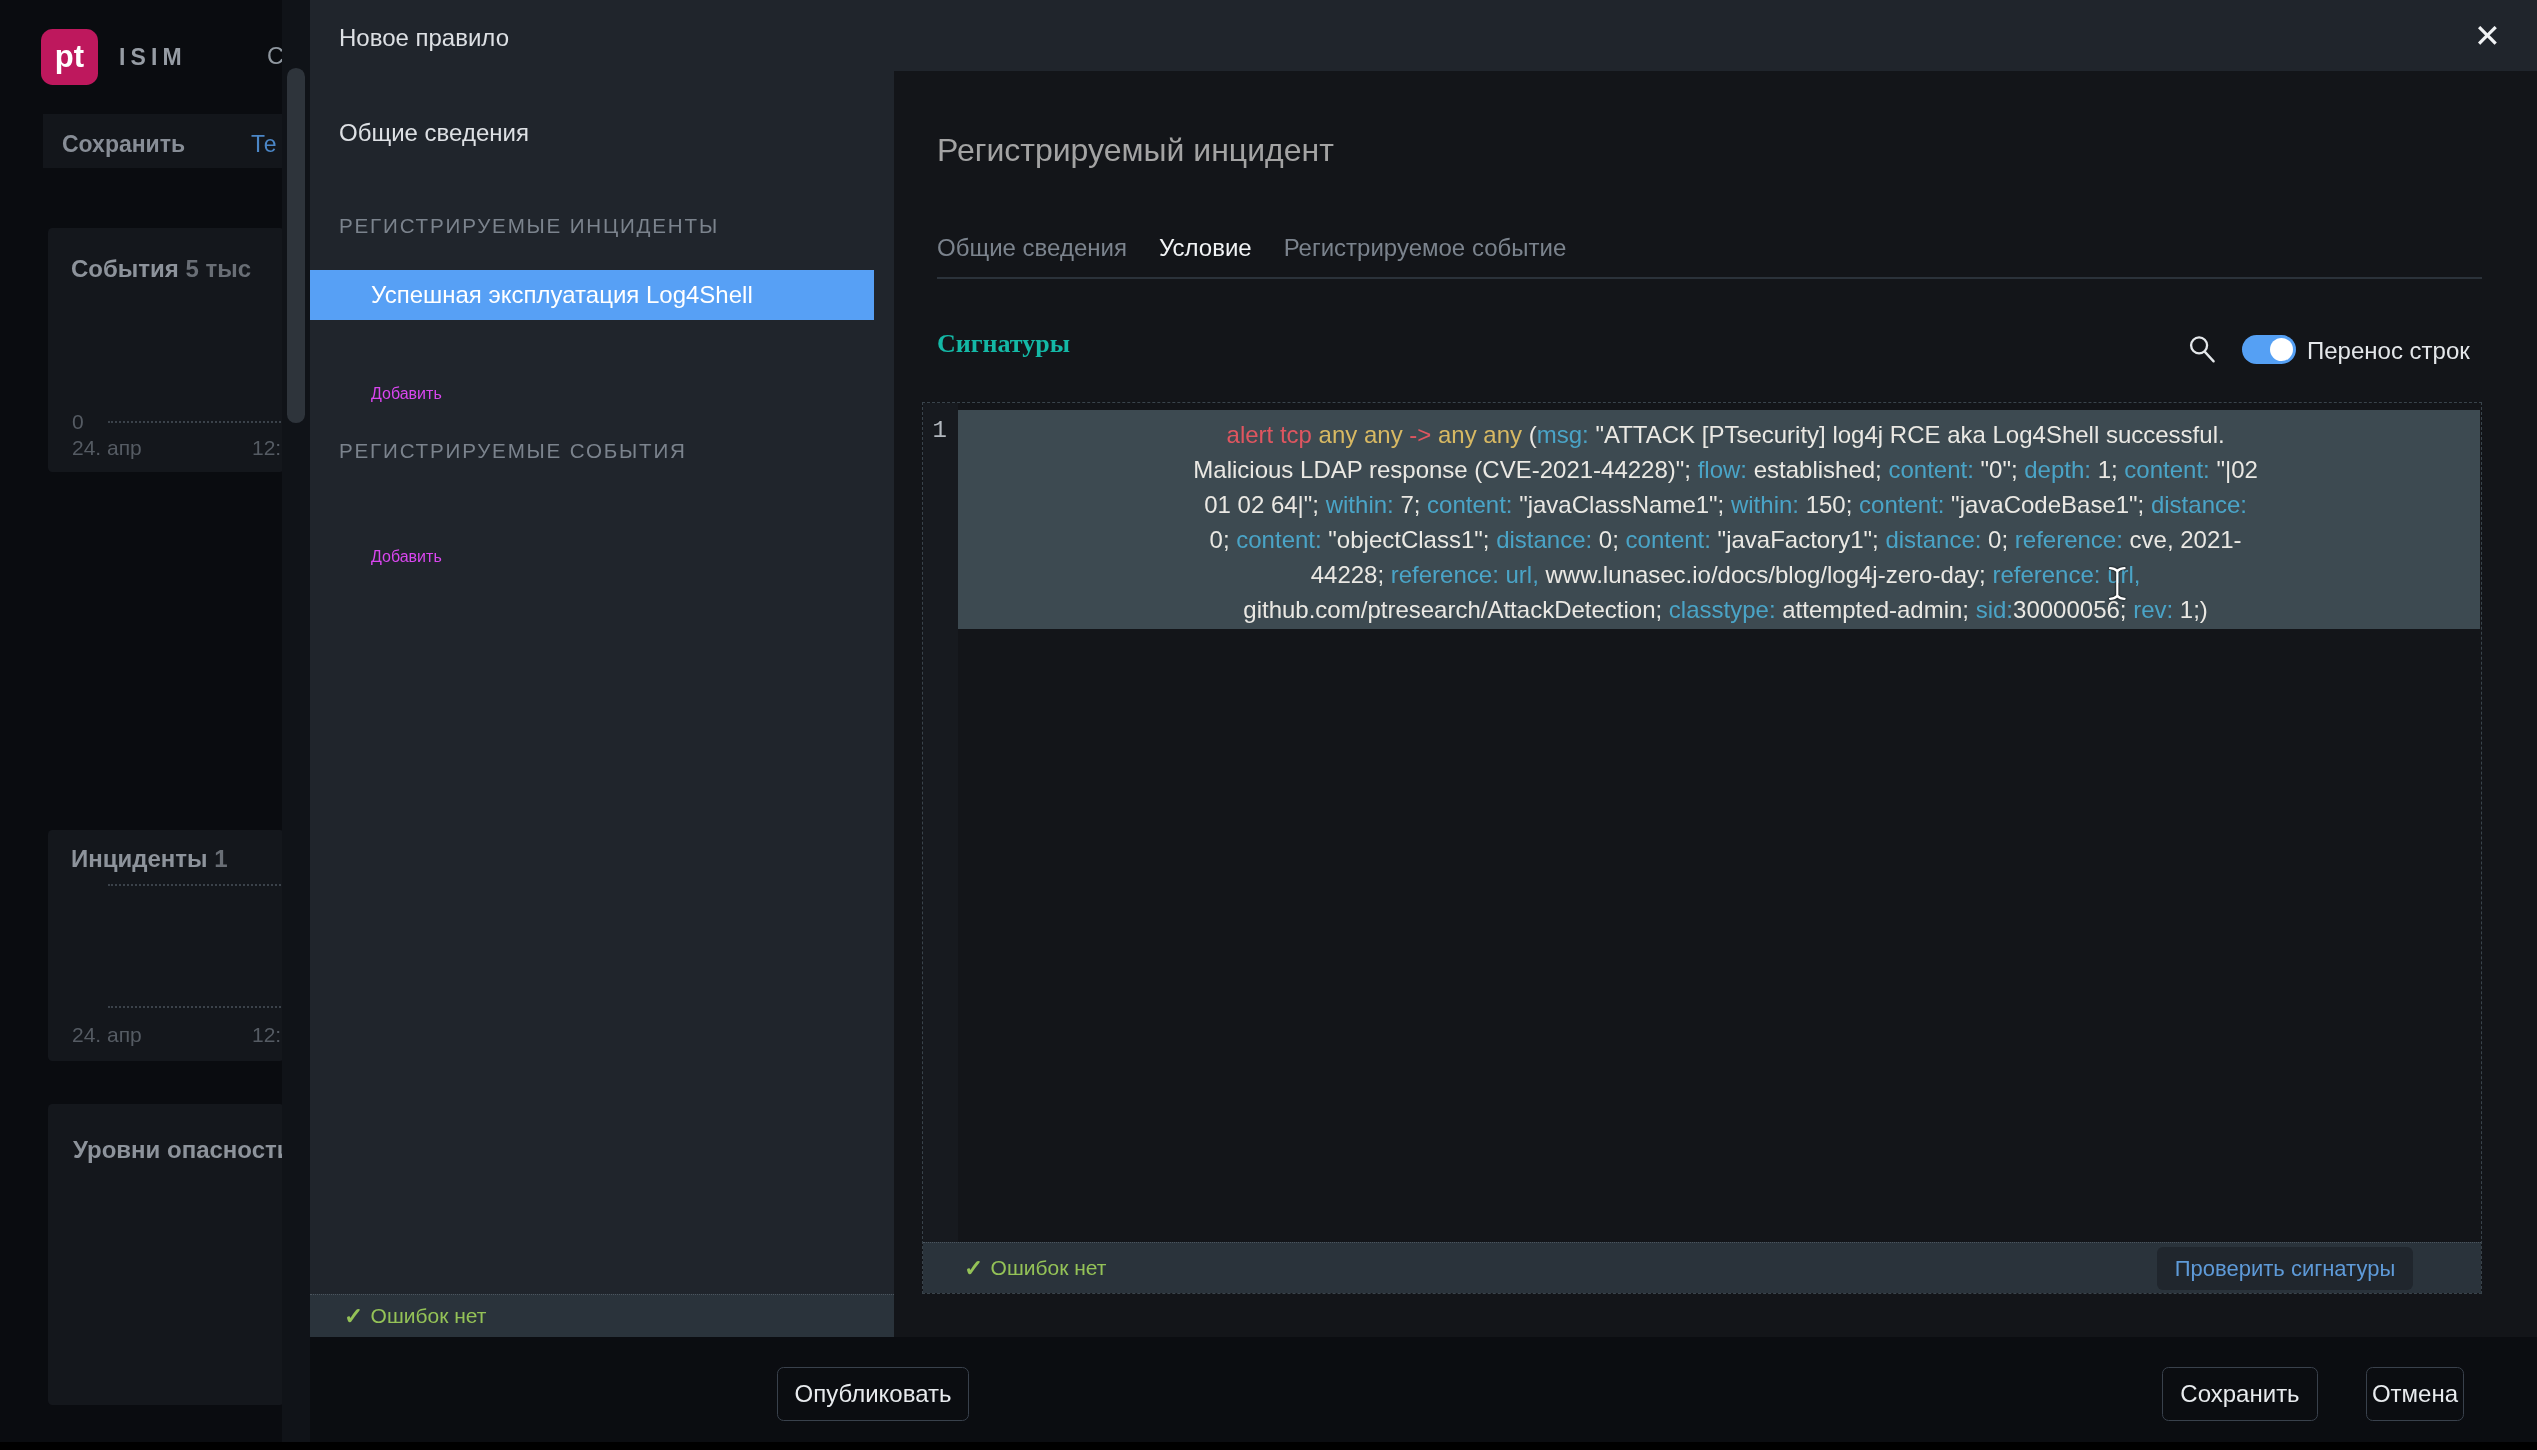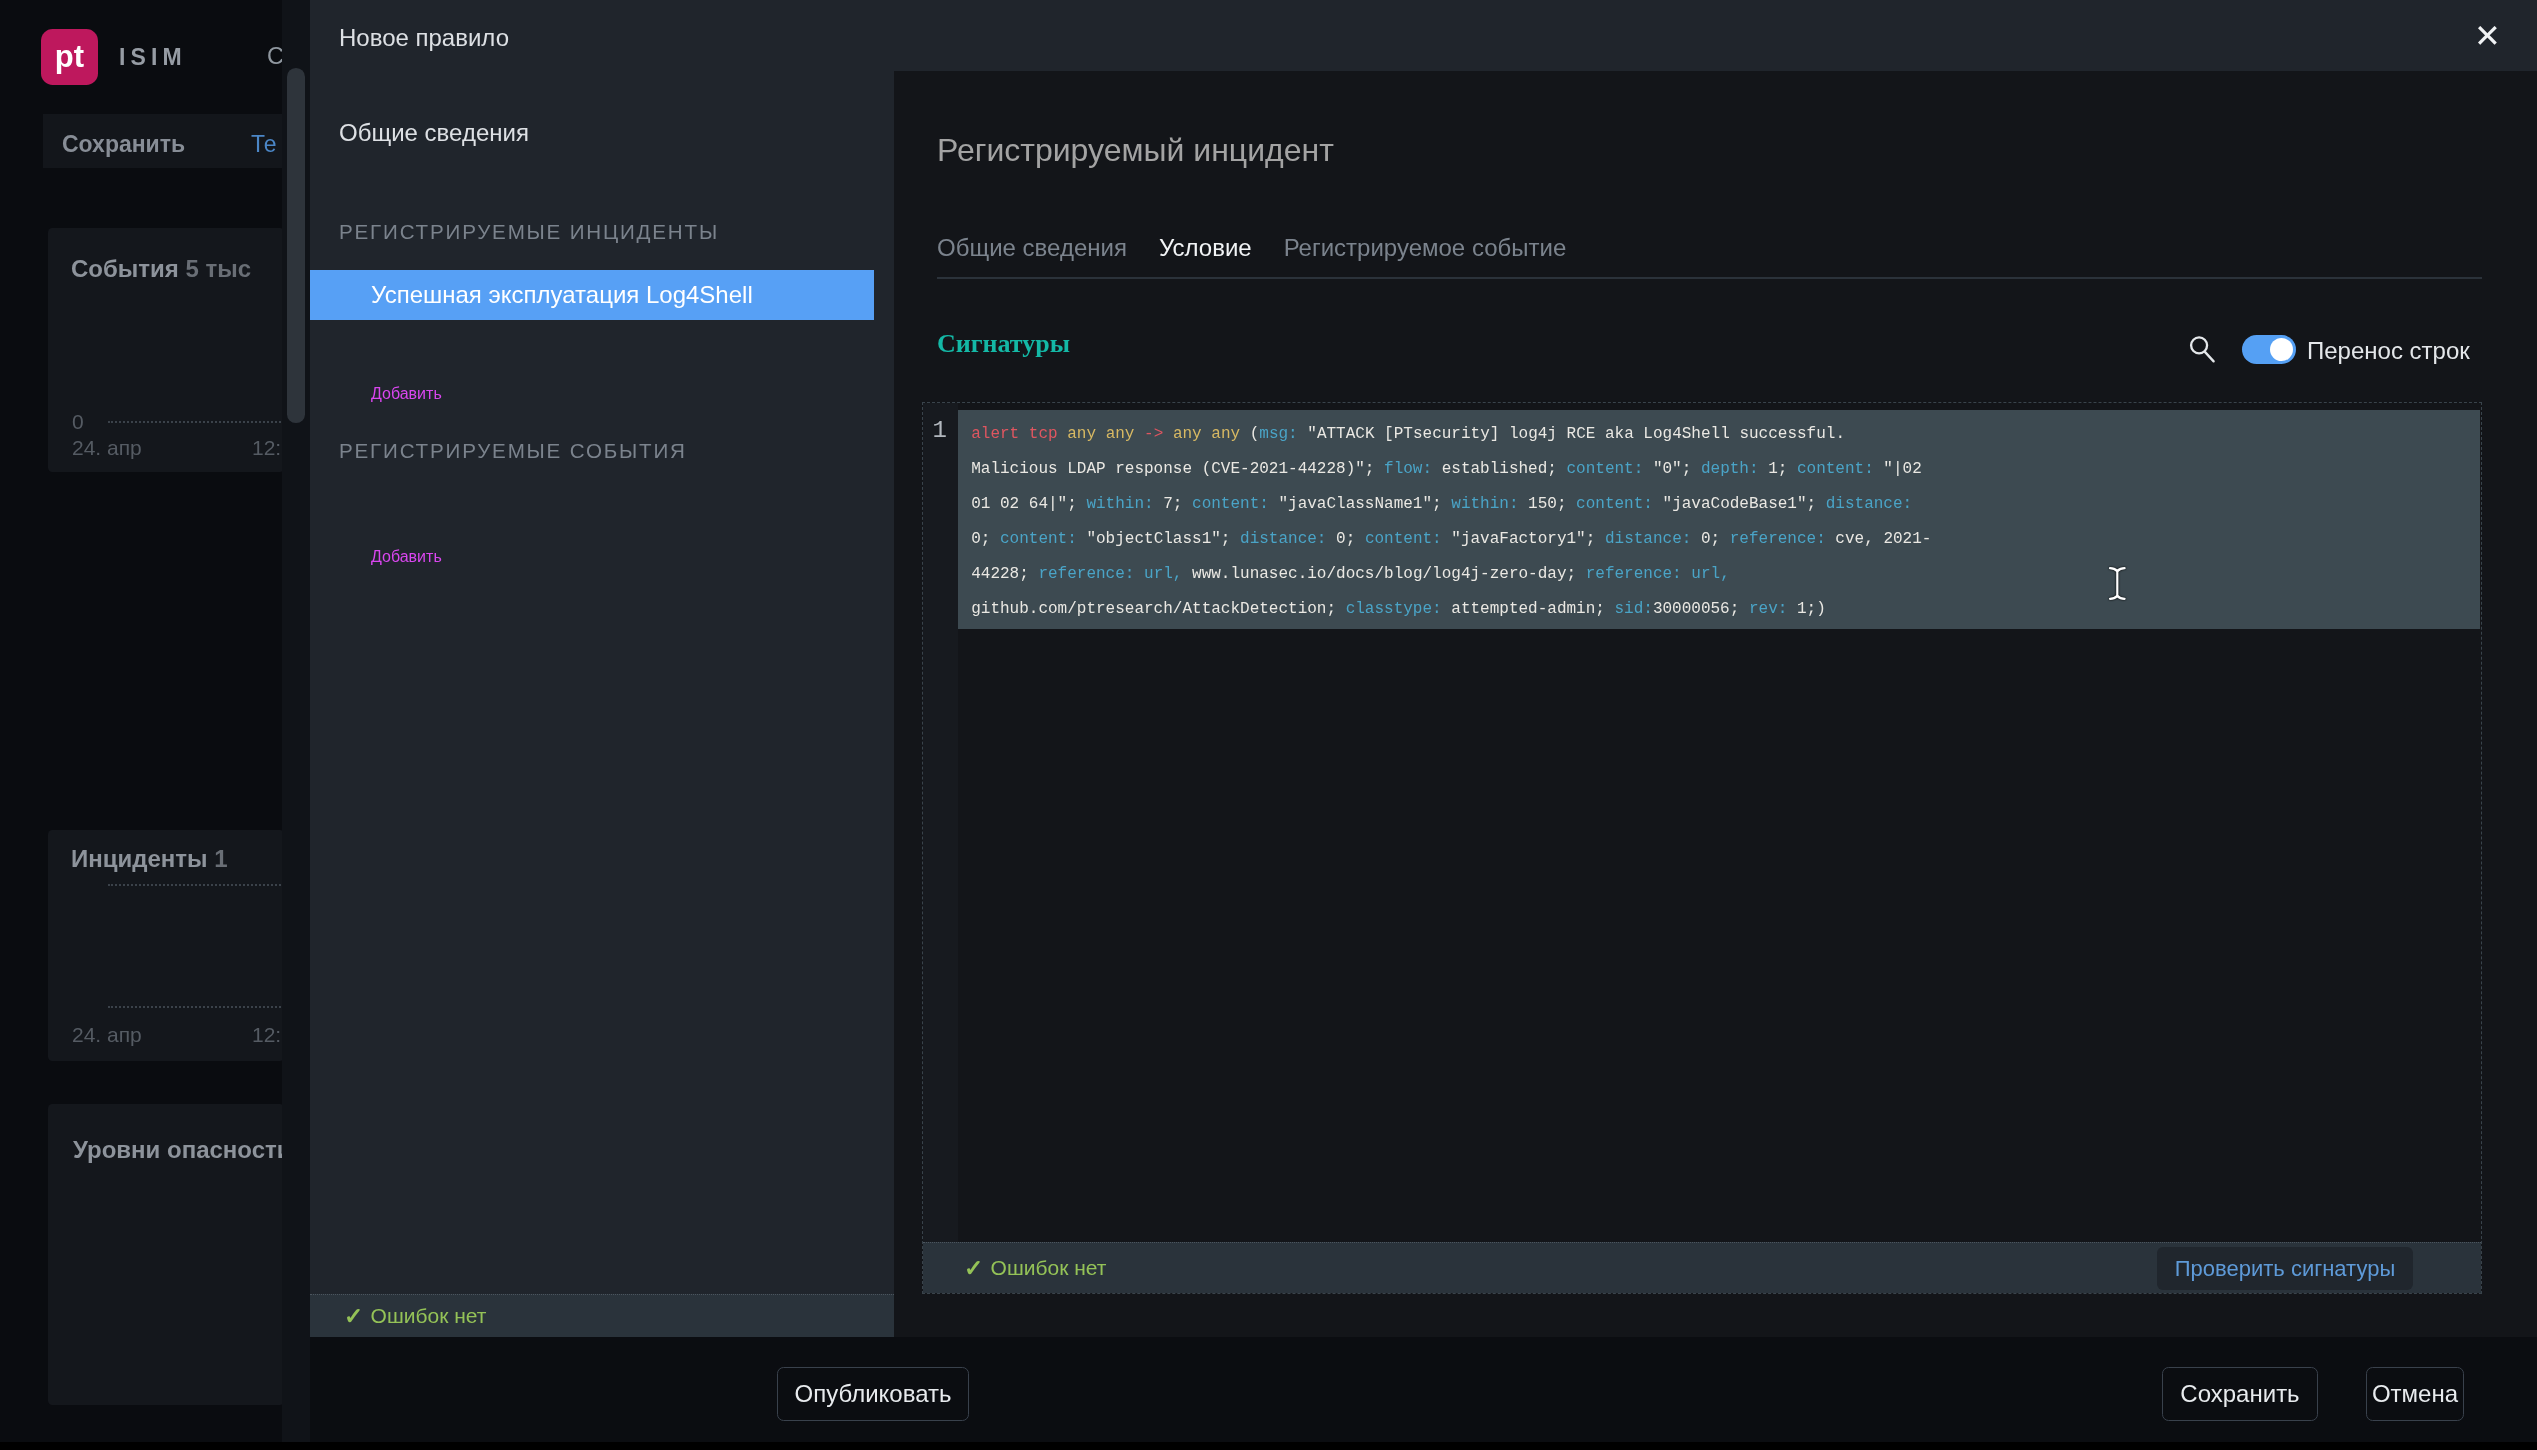--- a/index.html
+++ b/index.html
@@ -76,21 +76,21 @@
   #sig-search { left:1292px; top:262px; width:32px; height:32px; }
   #wrap-toggle { left:1348px; top:264px; width:54px; height:29px; background:#55a0f4; border-radius:14.7px; }
   #wrap-knob { position:absolute; right:2.9px; top:2.9px; width:23.5px; height:23.5px; background:#fff; border-radius:50%; }
   #wrap-label { left:1413px; top:266px; font-size:24px; color:#e4e7ea; white-space:nowrap; }
 
   
   #editor { left:28px; top:331px; width:1560px; height:892px; border:0.7px dashed #39434b; background:#131519; }
   #gutter { position:absolute; left:0; top:0; width:35px; height:100%; background:#171a1f; }
   #line-num { position:absolute; left:9.5px; top:14px; font-family:"Liberation Mono", monospace; font-size:24px; color:#b2b8be; }
   #code-block { position:absolute; left:35px; top:6.6px; width:1522px; height:219px; background:#3d4a51; padding:7.3px 0 0 13.2px; }
-  .code-line { font-family:Liberation Mono, monospace; font-size:16px; line-height:35px; white-space:pre; color:#eae8e3; }
+  .code-line { font-family:Liberation Sans, sans-serif; font-size:24px; line-height:35px; white-space:pre; color:#eae8e3;text-align:center; }
   .tk-kw { color:#4aa4c7; }
   .tk-red { color:#df5660; }
   .tk-yel { color:#d8b963; }
   .tk-pln { color:#eae8e3; }
   #editor-status { position:absolute; left:0; bottom:0; width:100%; height:51px; }
   #editor-status .status-inner { margin-left:41px; display:flex; align-items:center; }
   #check-sig-btn { position:absolute; right:68px; top:4.4px; width:256px; height:43px; background:#20262d; border-radius:5.9px;
     display:flex; align-items:center; justify-content:center; font-size:22px; color:#5e9ad8; white-space:nowrap; }
 
   
@@ -152,21 +152,21 @@
   <div class="abs" id="bg-scroll-thumb"></div>
 
   <div class="abs" id="modal">
 
     <div class="abs" id="modal-strip"></div>
     <div class="abs" id="close-btn" style="position: absolute; left: 2160px; top: 18.4px;">✕</div>
 
     <div class="abs" id="modal-left">
       <div class="side-item" style="top:24px;">Новое правило</div>
       <div class="side-item" style="top:119px;">Общие сведения</div>
-      <div class="side-caps" style="top:214px;margin-top:6px;">РЕГИСТРИРУЕМЫЕ ИНЦИДЕНТЫ</div>
+      <div class="side-caps" style="top:214px;">РЕГИСТРИРУЕМЫЕ ИНЦИДЕНТЫ</div>
       <div class="abs" id="side-selected">
         <span>Успешная эксплуатация Log4Shell</span>
       </div>
       <div class="side-link" style="top:345px;">Добавить</div>
       <div class="side-caps" style="top:439px;">РЕГИСТРИРУЕМЫЕ СОБЫТИЯ</div>
       <div class="side-link" style="top:508px;">Добавить</div>
       <div class="abs status-bar" id="side-status">
         <div class="status-inner">
           <span class="status-check">✓</span>
           <span class="status-text">Ошибок нет</span>

